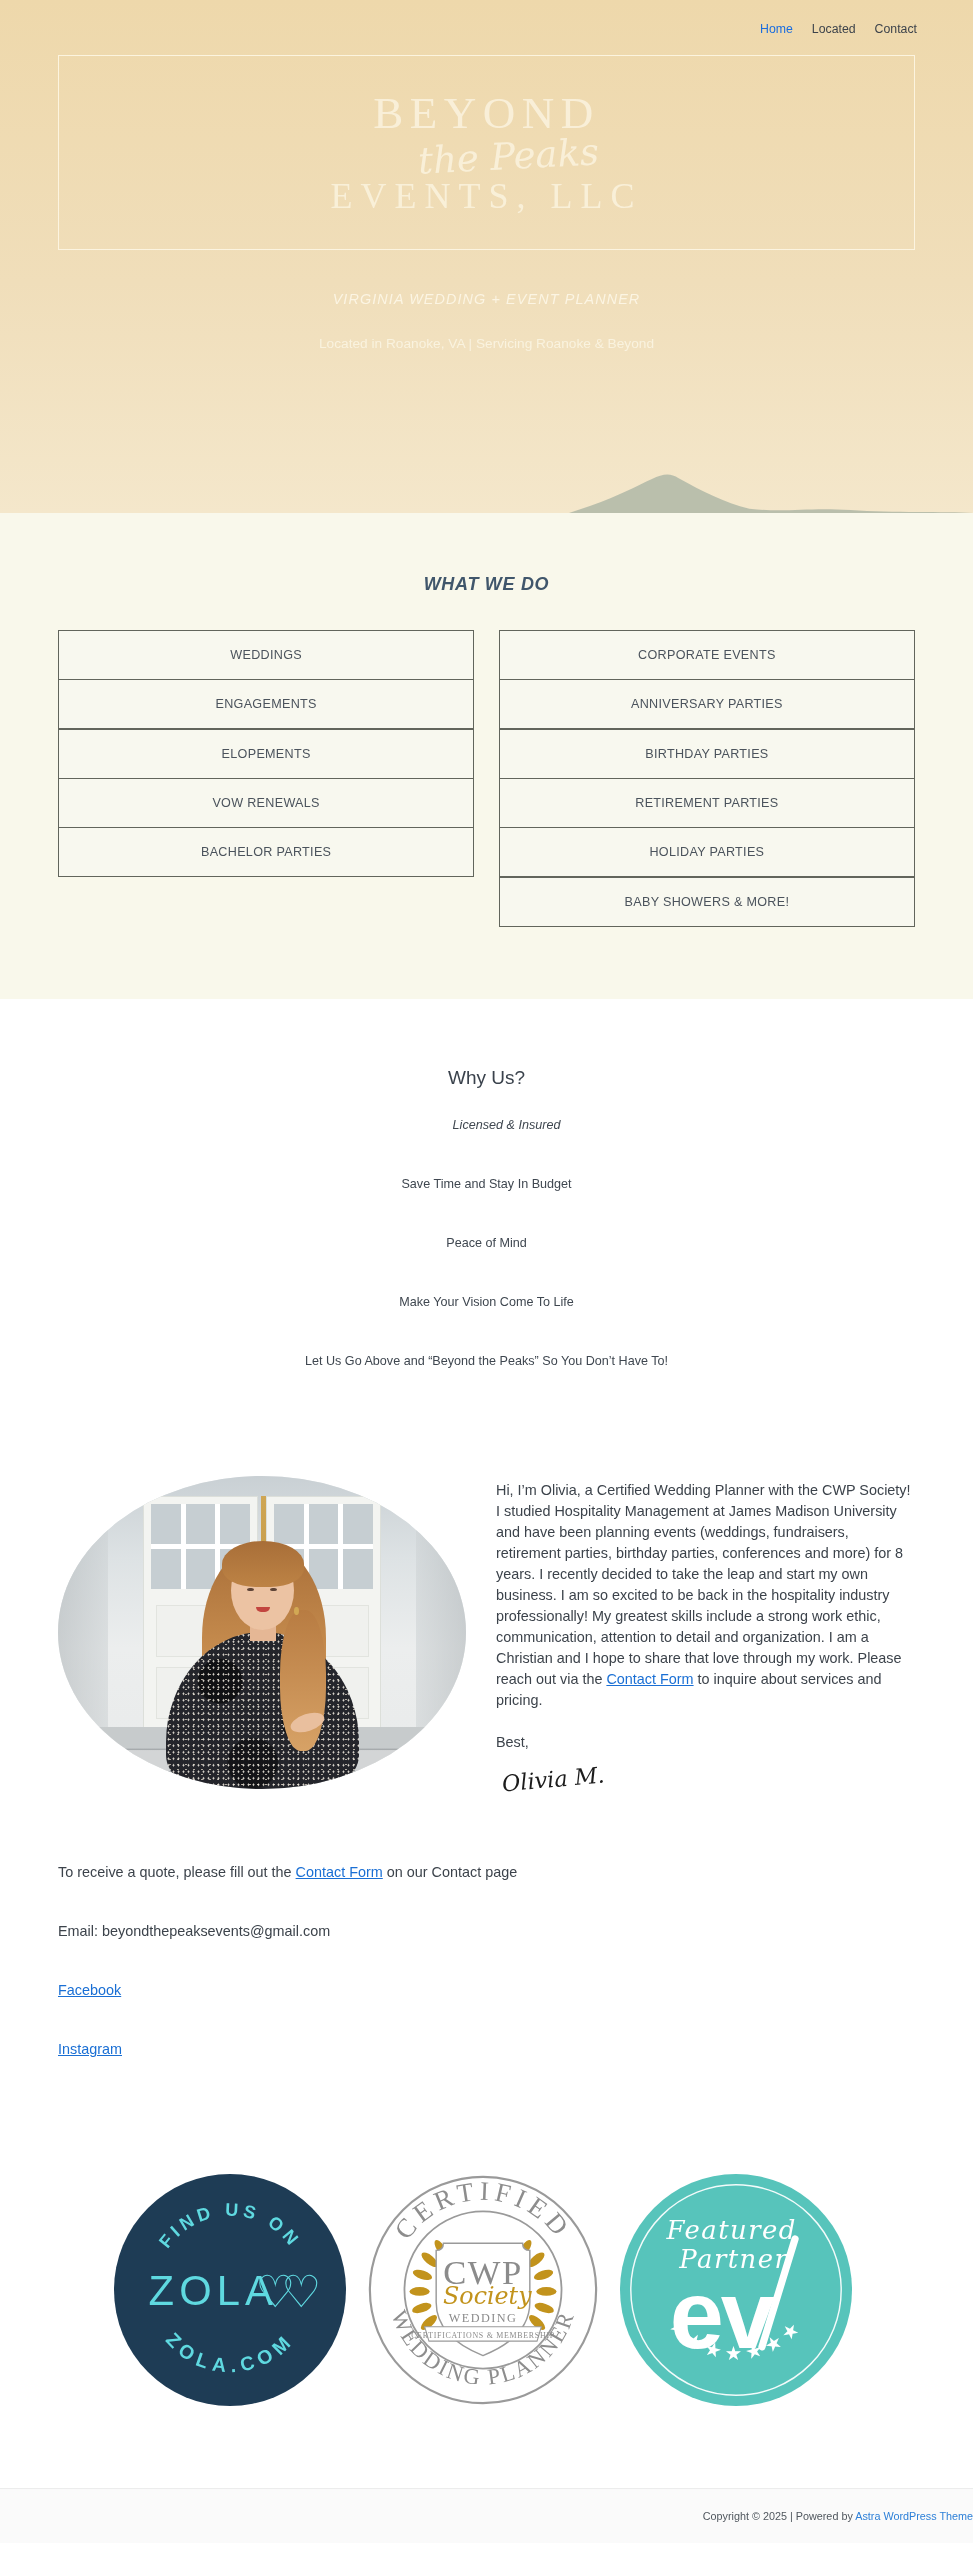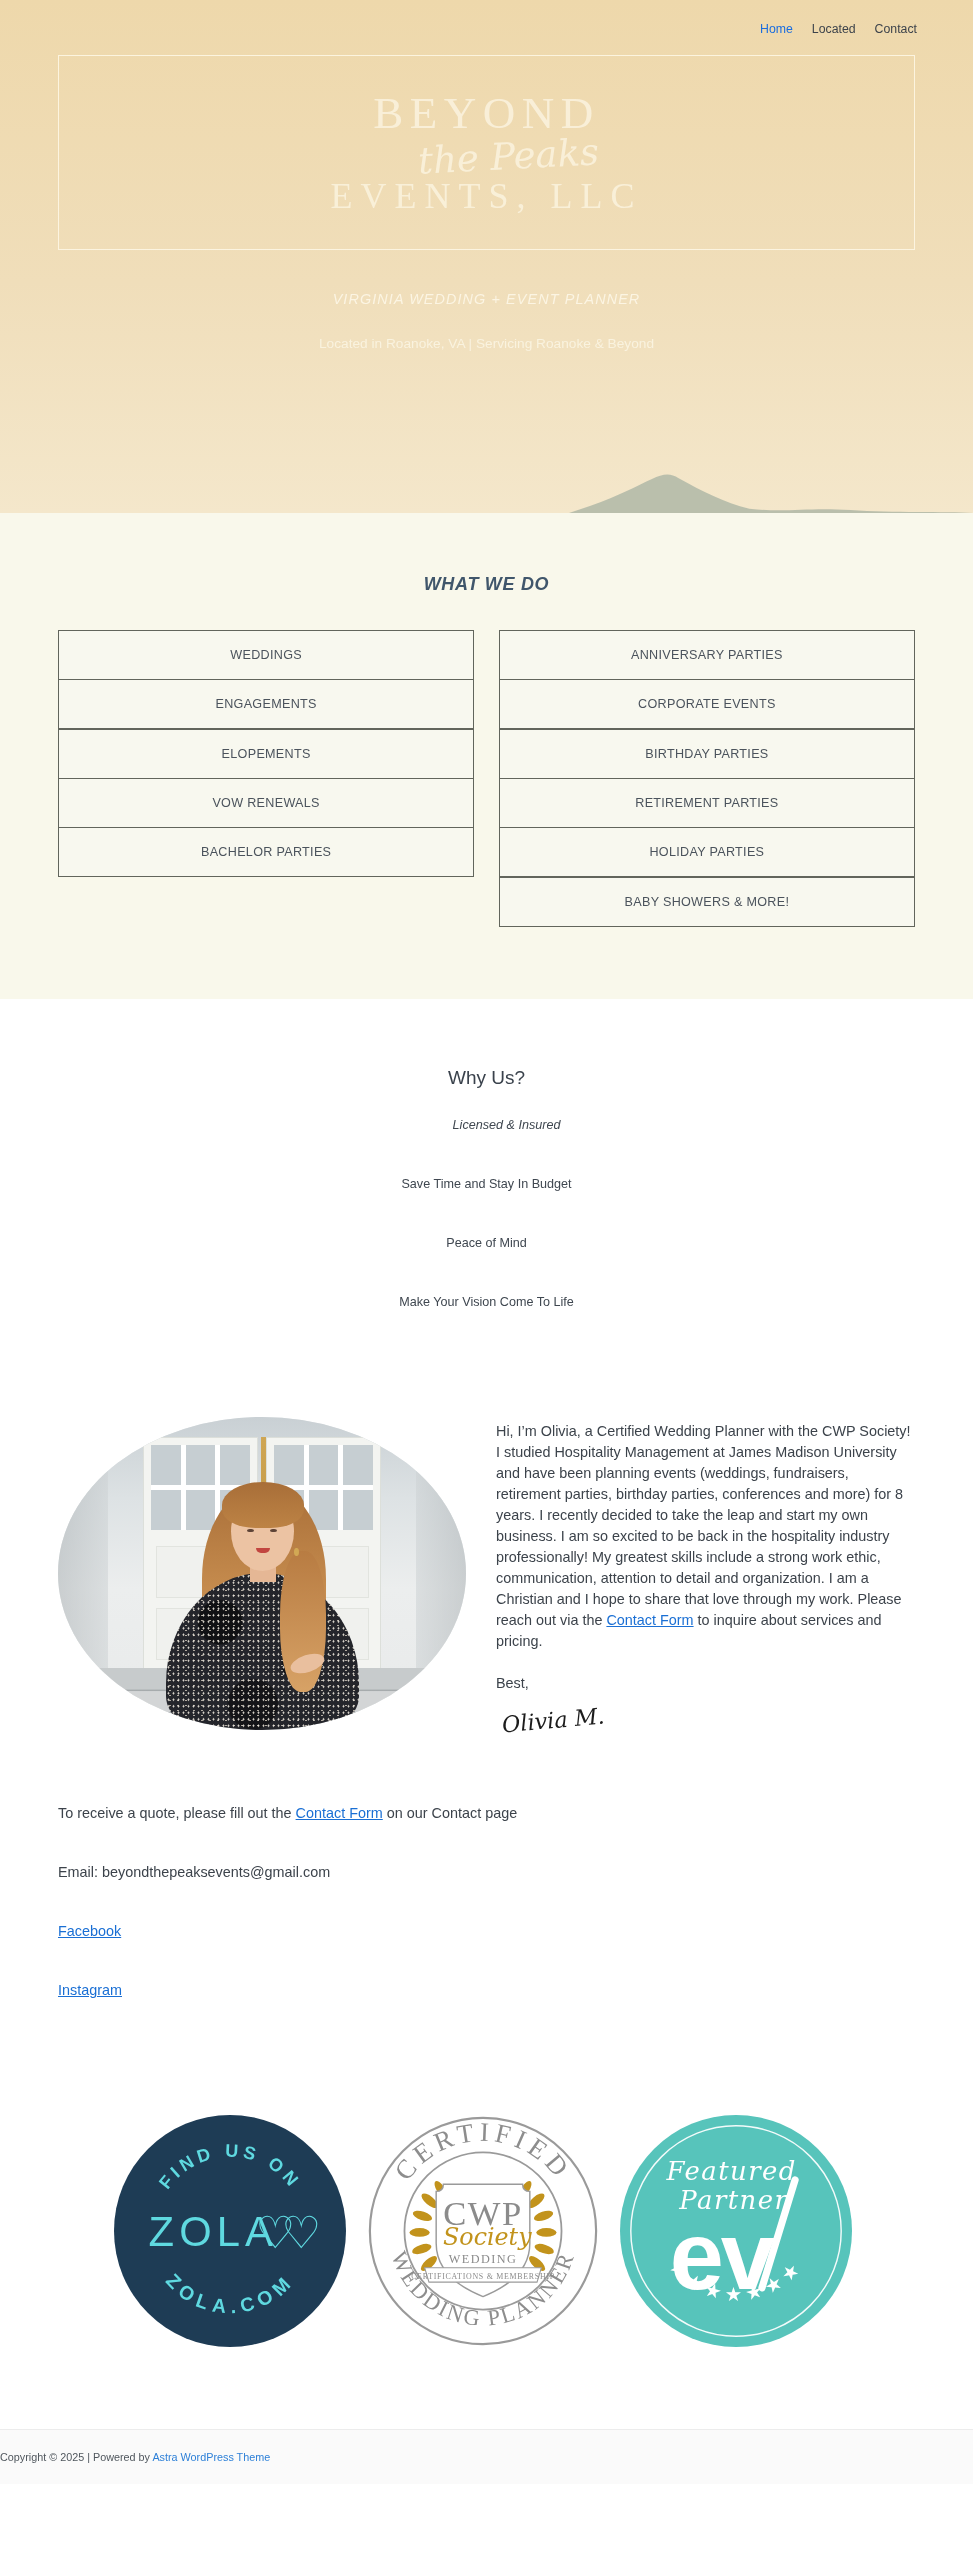--- a/index.html
+++ b/index.html
@@ -82,21 +82,21 @@
   .contact{margin:69px 58px 0 58px;font-size:14.4px;line-height:21px;color:#3c434b;}
   .contact .row{margin-top:38px;}
   .contact .row:first-child{margin-top:13px;}
   .soc{display:inline-block;}
 
   
   .badges{display:flex;align-items:center;gap:21px;margin:114px 0 0 114px;}
   .badge{width:232px;height:232px;flex:none;}
 
   
-  .footer{margin-top:82px;background:#fafafa;border-top:0.7px solid #ececec;padding:21px 0;text-align:left;font-size:10.8px;color:#50575e;}
+  .footer{margin-top:82px;background:#fafafa;border-top:0.7px solid #ececec;padding:21px 0;text-align:right;font-size:10.8px;color:#50575e;}
   .footer a{color:#2e80d8;text-decoration:none;cursor:pointer;}
 </style>
 </head>
 <body>
 
 <div class="page">
 
   <div class="hero">
     <div class="nav">
       <a class="active">Home</a>
@@ -119,36 +119,37 @@
     <div class="wwd-title">WHAT WE DO</div>
     <div class="wwd-grid">
       <div class="wwd-col">
         <div class="svc-box">WEDDINGS</div>
         <div class="svc-box">ENGAGEMENTS</div>
         <div class="svc-box">ELOPEMENTS</div>
         <div class="svc-box">VOW RENEWALS</div>
         <div class="svc-box">BACHELOR PARTIES</div>
       </div>
       <div class="wwd-col">
+        <div class="svc-box">CORPORATE EVENTS</div>
         <div class="svc-box">ANNIVERSARY PARTIES</div>
-        <div class="svc-box">CORPORATE EVENTS</div>
         <div class="svc-box">BIRTHDAY PARTIES</div>
         <div class="svc-box">RETIREMENT PARTIES</div>
         <div class="svc-box">HOLIDAY PARTIES</div>
         <div class="svc-box">BABY SHOWERS &amp; MORE!</div>
       </div>
     </div>
   </div>
 
   <div class="why-us">
     <h2 class="why-title">Why Us?</h2>
     <div class="why-sub">Licensed &amp; Insured</div>
     <div class="why-point">Save Time and Stay In Budget</div>
     <div class="why-point">Peace of Mind</div>
     <div class="why-point">Make Your Vision Come To Life</div>
+    <div class="why-point">Let Us Go Above and “Beyond the Peaks” So You Don’t Have To!</div>
   </div>
 
   <div class="about">
     <div class="photo">
       <div class="ph-wall"></div>
       <div class="ph-side-l"></div>
       <div class="ph-side-r"></div>
       <div class="door left">
         <div class="pane-grid">
             <div class="pane"></div>

